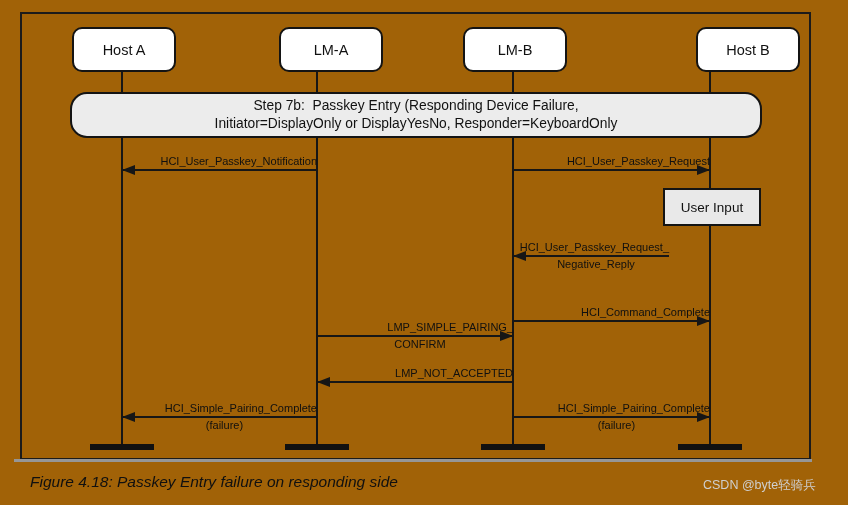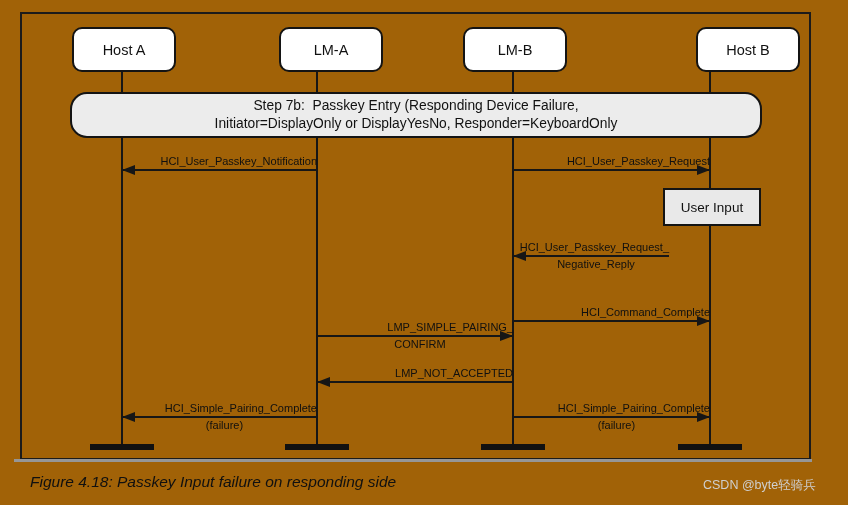--- a/index.html
+++ b/index.html
@@ -146,16 +146,16 @@
     <span>User Input</span>
   </div>
 
   <div class="endbar" style="left:90px;"></div>
   <div class="endbar" style="left:285px;"></div>
   <div class="endbar" style="left:481px;"></div>
   <div class="endbar" style="left:678px;"></div>
 
   <div class="bottom-rule"></div>
 
-  <div class="caption">Figure 4.18: Passkey Input failure on responding side</div>
+  <div class="caption">Figure 4.18: Passkey Entry failure on responding side</div>
   <div class="watermark">CSDN @byte轻骑兵</div>
 
 </div>
 
 </body></html>

